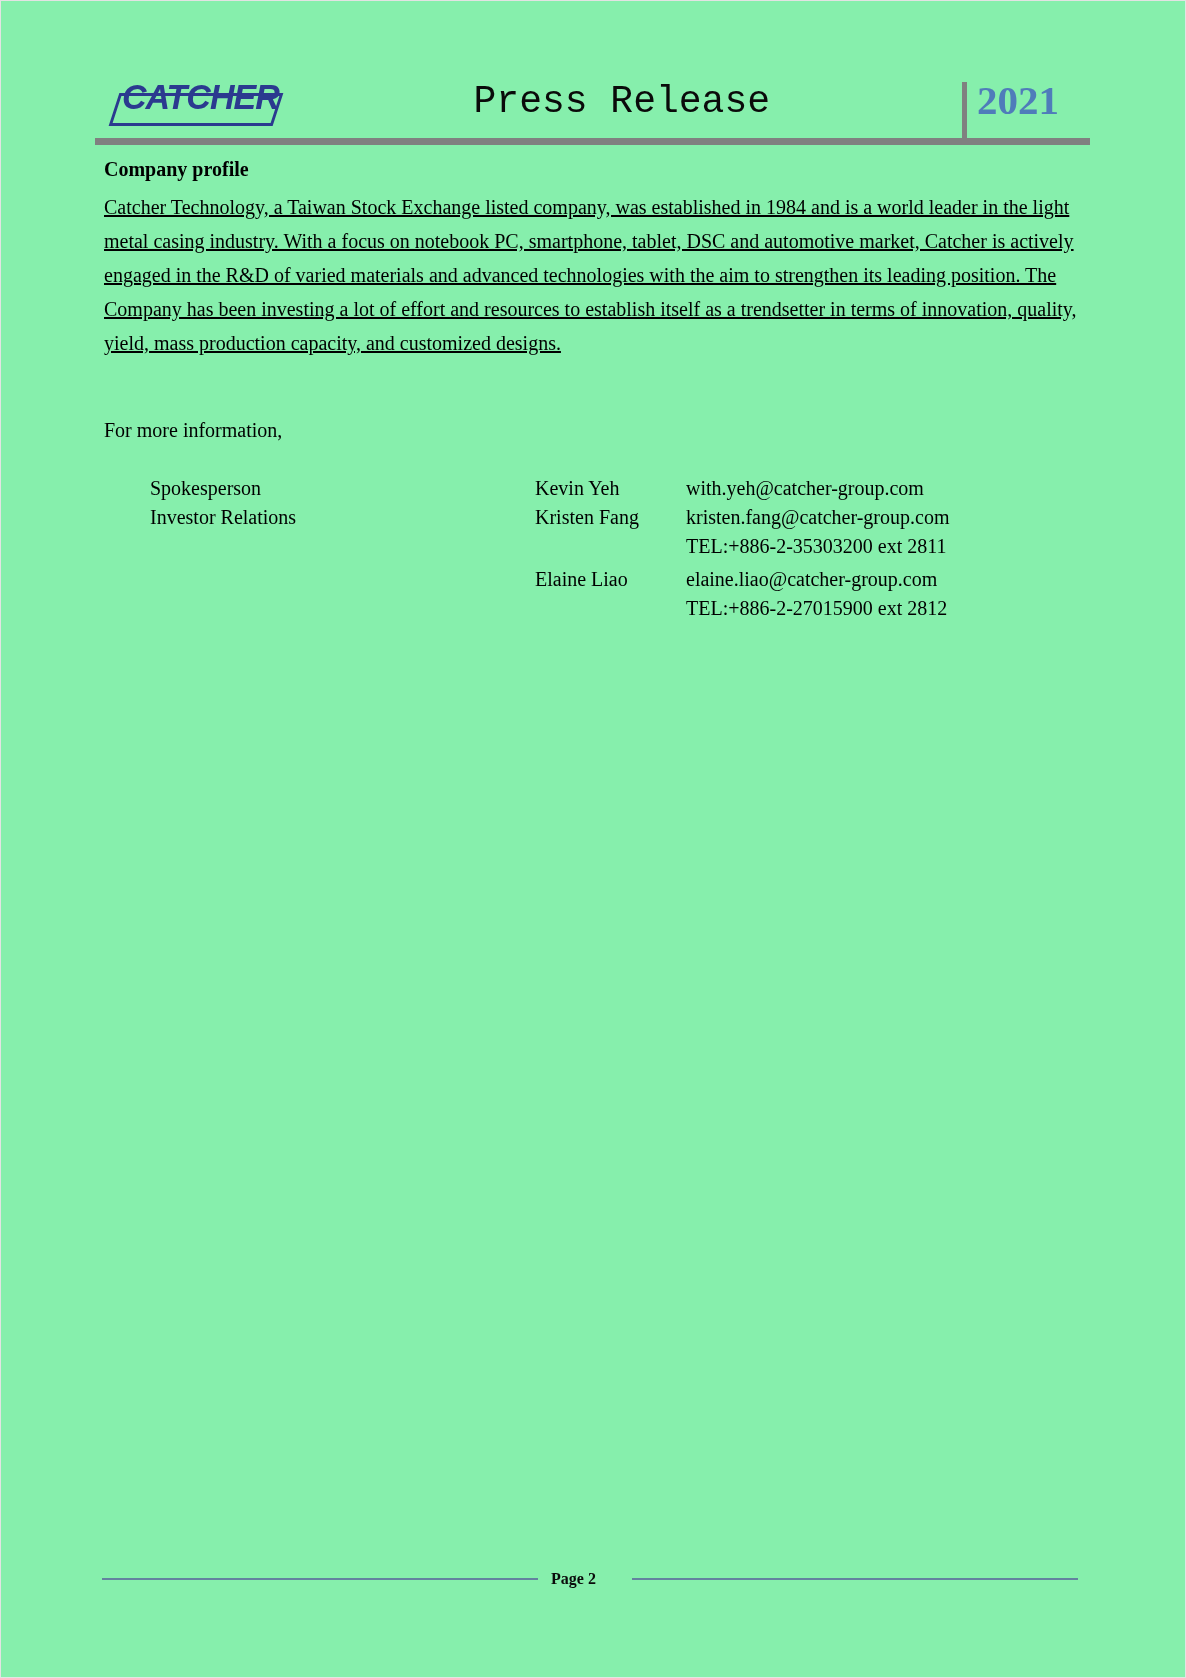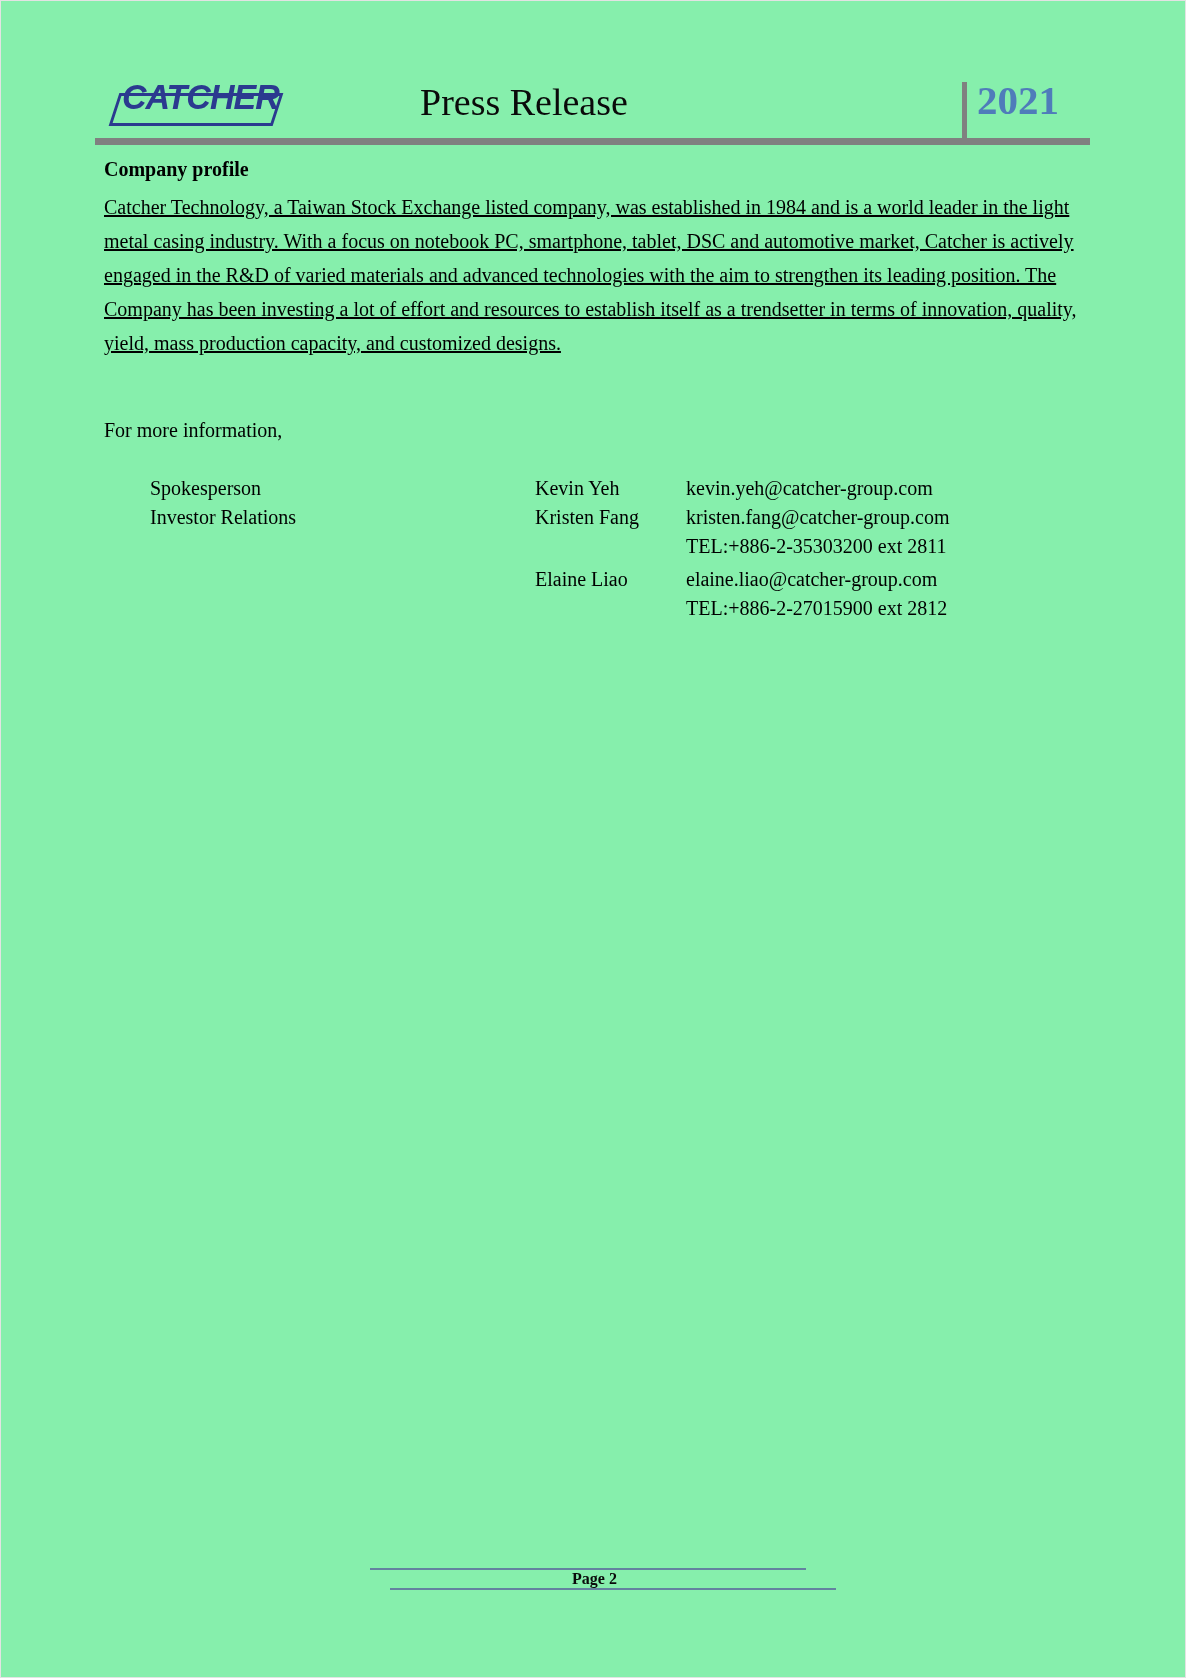--- a/index.html
+++ b/index.html
@@ -47,28 +47,29 @@
     font-style: italic;
     font-size: 34px;
     letter-spacing: -1px;
     color: #2b3a8f;
     transform: scaleY(1.05);
     white-space: nowrap;
   }
 
   .press-title {
     position: absolute;
-    left: 420px;
+    left: 400px;
     top: 80px;
     width: 370px;
-    text-align: left;
+    text-align: right;
     font-size: 38px;
     font-weight: 400;
     color: #0a0a0a;
     white-space: nowrap;
+    font-family: Liberation Mono, monospace;
   }
 
   .year-vbar {
     position: absolute;
     left: 962px;
     top: 82px;
     width: 5px;
     height: 61px;
     background: #808080;
   }
@@ -132,21 +133,20 @@
 
   
   .footer {
     position: absolute;
     left: 102px;
     top: 1568px;
     width: 985px;
     height: 22px;
     display: flex;
     align-items: center;
-    flex-direction: column;
   }
   .footer-line {
     height: 0;
     border-top: 2px solid #63829f;
   }
   .footer-line.left  { width: 436px; margin-right: 13px; }
   .footer-line.right { width: 446px; margin-left: 36px; }
   .footer-page {
     font-size: 16px;
     font-weight: bold;
@@ -172,21 +172,21 @@
 
   <div class="profile-heading">Company profile</div>
   <div class="profile-body">Catcher Technology, a Taiwan Stock Exchange listed company, was established in 1984 and is a world leader in the light metal casing industry. With a focus on notebook PC, smartphone, tablet, DSC and automotive market, Catcher is actively engaged in the R&amp;D of varied materials and advanced technologies with the aim to strengthen its leading position. The Company has been investing a lot of effort and resources to establish itself as a trendsetter in terms of innovation, quality, yield, mass production capacity, and customized designs.</div>
 
   <div class="more-info">For more information,</div>
 
   <div class="contacts">
 
     <div class="cell">Spokesperson</div>
     <div class="cell">Kevin Yeh</div>
-    <div class="cell">kevin.yeh@catcher-group.com</div>
+    <div class="cell">with.yeh@catcher-group.com</div>
 
     <div class="cell">Investor Relations</div>
     <div class="cell">Kristen Fang</div>
     <div class="cell">kristen.fang@catcher-group.com</div>
 
     <div class="cell"></div>
     <div class="cell"></div>
     <div class="cell">TEL:+886-2-35303200 ext 2811</div>
 
     <div class="cell gap-above"></div>

